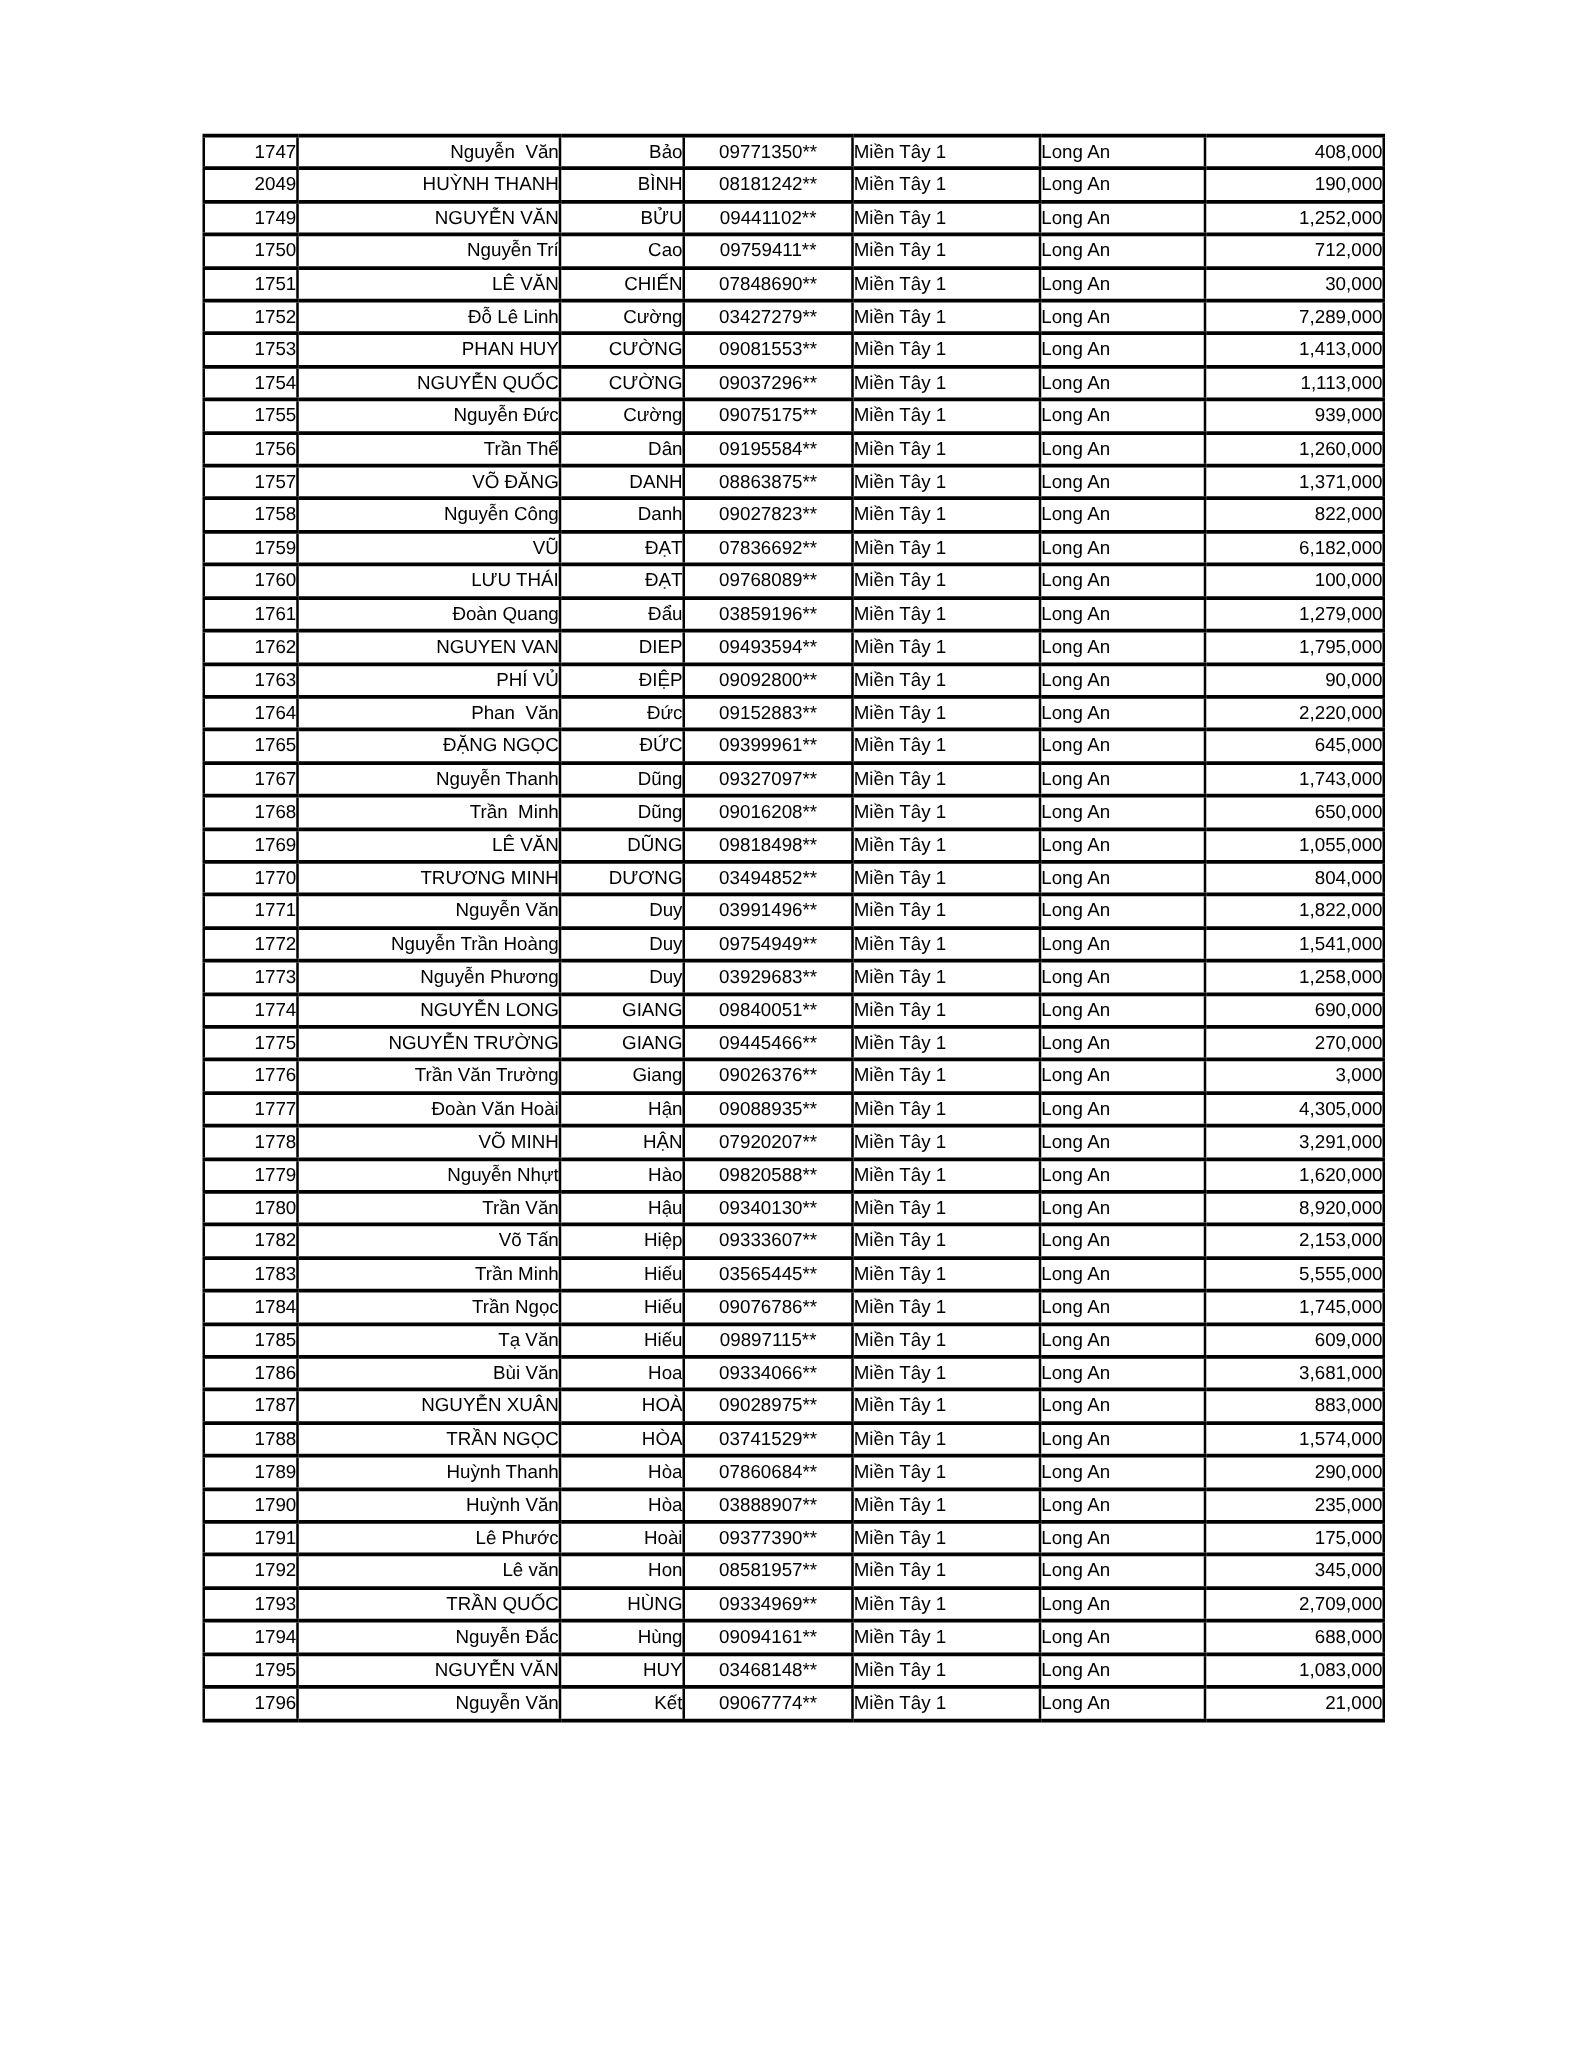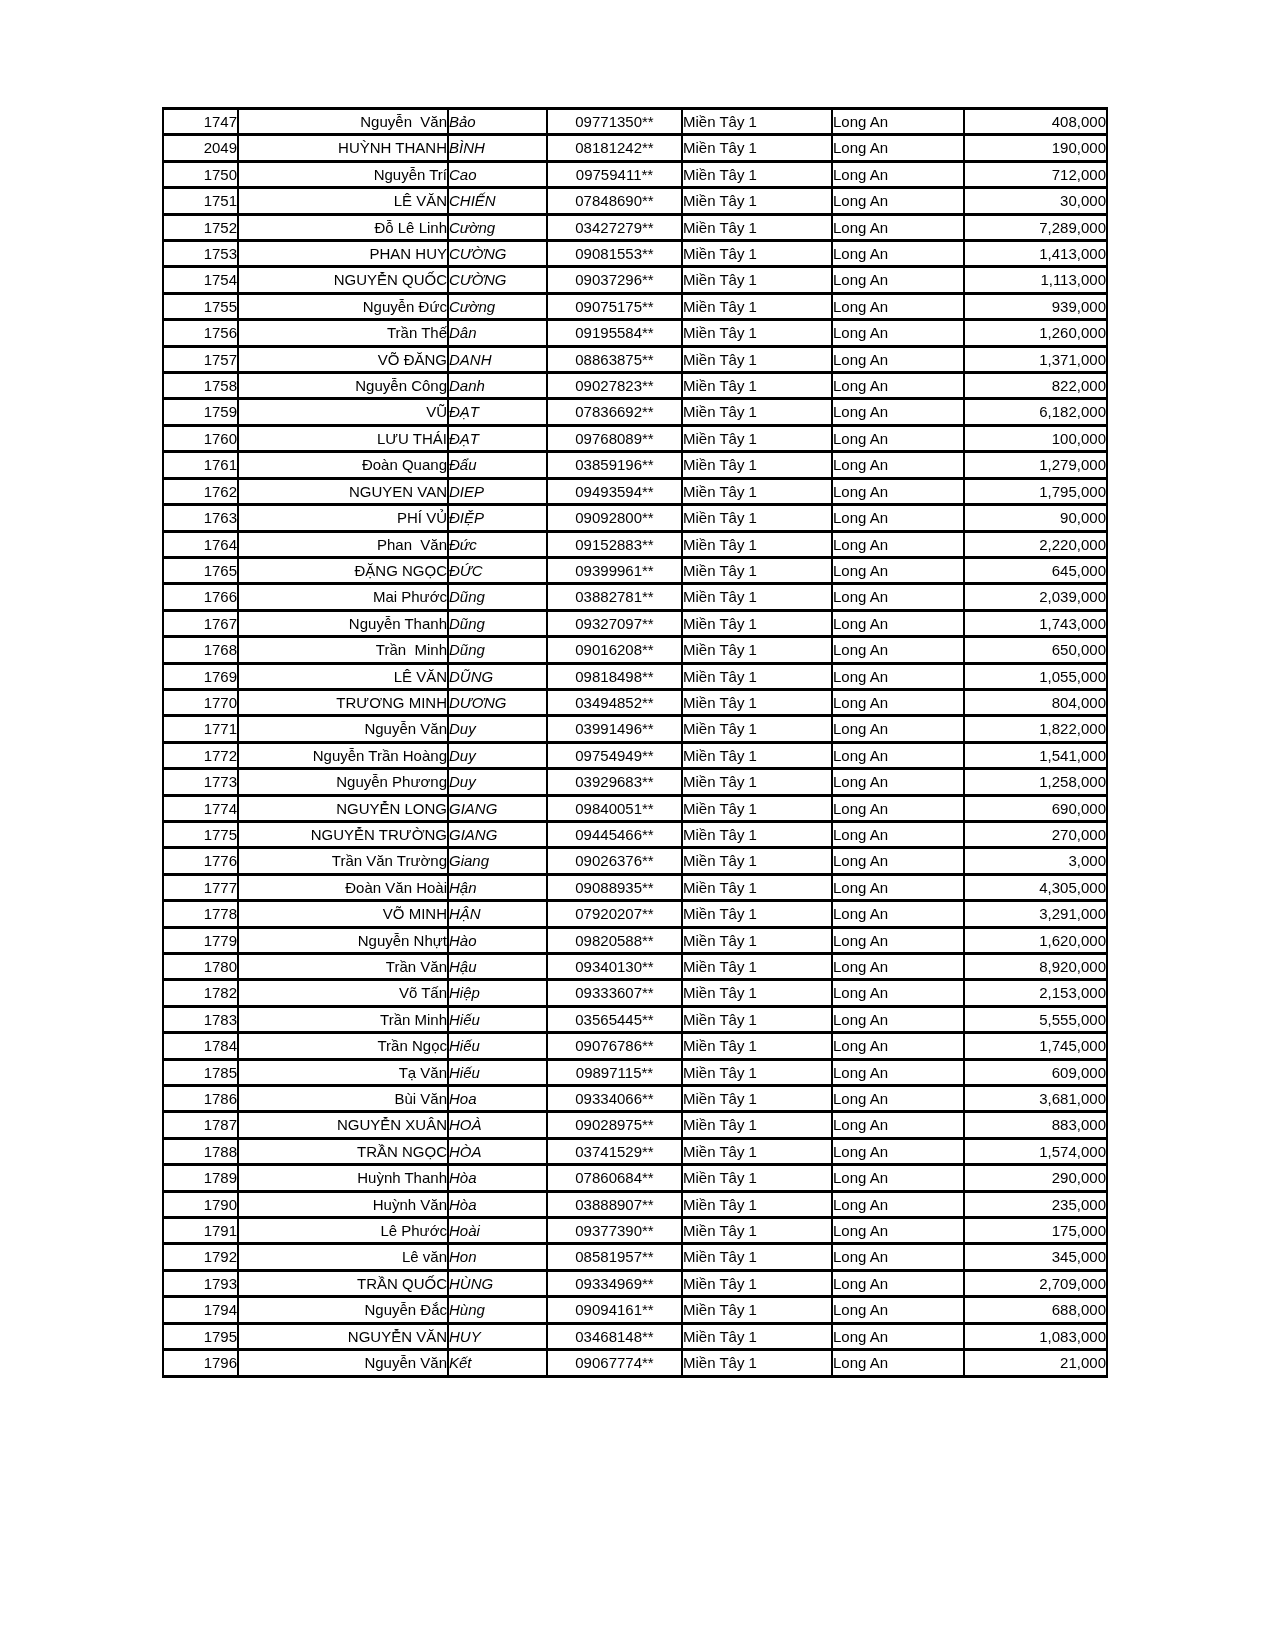--- a/index.html
+++ b/index.html
@@ -29,21 +29,21 @@
     height: 23.4px;
     font-size: 15px;
     line-height: 23.4px;
     padding: 0;
     overflow: hidden;
     white-space: pre;
     vertical-align: middle;
   }
   td.col-id      { text-align: right;  padding-right: 5px; }
   td.col-name    { text-align: right; }
-  td.col-last    { text-align: left; font-style: italic; }
+  td.col-last    { text-align: right; }
   td.col-phone   { text-align: center; }
   td.col-region  { text-align: left;   padding-left: 4px; }
   td.col-prov    { text-align: left;   padding-left: 6px; }
   td.col-amount  { text-align: right;  padding-right: 8px; }
 </style>
 </head>
 <body>
 
 <div class="page">
   <table class="data-table">
@@ -69,20 +69,29 @@
         <tr>
           <td class="col-id">2049</td>
           <td class="col-name">HUỲNH THANH</td>
           <td class="col-last">BÌNH</td>
           <td class="col-phone">08181242**</td>
           <td class="col-region">Miền Tây 1</td>
           <td class="col-prov">Long An</td>
           <td class="col-amount">190,000</td>
         </tr>
         <tr>
+          <td class="col-id">1749</td>
+          <td class="col-name">NGUYỄN VĂN</td>
+          <td class="col-last">BỬU</td>
+          <td class="col-phone">09441102**</td>
+          <td class="col-region">Miền Tây 1</td>
+          <td class="col-prov">Long An</td>
+          <td class="col-amount">1,252,000</td>
+        </tr>
+        <tr>
           <td class="col-id">1750</td>
           <td class="col-name">Nguyễn Trí</td>
           <td class="col-last">Cao</td>
           <td class="col-phone">09759411**</td>
           <td class="col-region">Miền Tây 1</td>
           <td class="col-prov">Long An</td>
           <td class="col-amount">712,000</td>
         </tr>
         <tr>
           <td class="col-id">1751</td>
@@ -211,29 +220,20 @@
           <td class="col-amount">2,220,000</td>
         </tr>
         <tr>
           <td class="col-id">1765</td>
           <td class="col-name">ĐẶNG NGỌC</td>
           <td class="col-last">ĐỨC</td>
           <td class="col-phone">09399961**</td>
           <td class="col-region">Miền Tây 1</td>
           <td class="col-prov">Long An</td>
           <td class="col-amount">645,000</td>
-        </tr>
-        <tr>
-          <td class="col-id">1766</td>
-          <td class="col-name">Mai Phước</td>
-          <td class="col-last">Dũng</td>
-          <td class="col-phone">03882781**</td>
-          <td class="col-region">Miền Tây 1</td>
-          <td class="col-prov">Long An</td>
-          <td class="col-amount">2,039,000</td>
         </tr>
         <tr>
           <td class="col-id">1767</td>
           <td class="col-name">Nguyễn Thanh</td>
           <td class="col-last">Dũng</td>
           <td class="col-phone">09327097**</td>
           <td class="col-region">Miền Tây 1</td>
           <td class="col-prov">Long An</td>
           <td class="col-amount">1,743,000</td>
         </tr>

